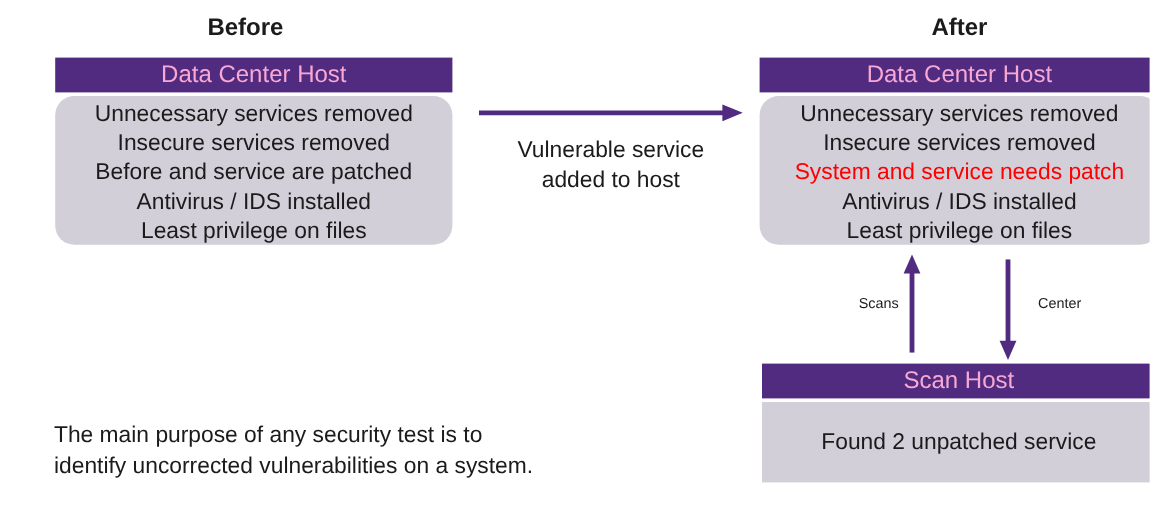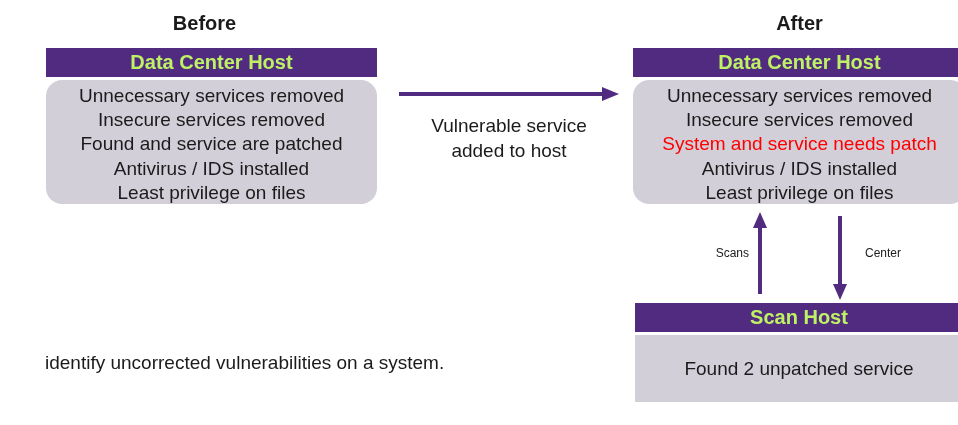--- a/index.html
+++ b/index.html
@@ -28,23 +28,23 @@
   .before-title { left: 12px;  width: 331px; }
   .after-title  { left: 606px; width: 333px; }
 
   .host-box { position: absolute; }
   .before-box { left: 19px;  top: 48px; width: 331px; }
   .after-box  { left: 606px; top: 48px; width: 333px; }
   .scan-box   { left: 608px; top: 303px; width: 328px; }
 
   .box-header {
     background: var(--purple, #502B80);
-    color: #bef264;
+    color: #f9a8d4;
     font-size: 20px;
-    font-weight: bold;
+    font-weight: normal;
     height: 29px;
     line-height: 29px;
     text-align: center;
   }
   .box-body {
     background: var(--panel-gray, #D2CFD9);
     margin-top: 3px;
     text-align: center;
     font-size: 19px;
   }
@@ -102,21 +102,21 @@
 <div class="canvas">
 
   <div class="col-title before-title">Before</div>
   <div class="col-title after-title">After</div>
 
   <div class="host-box before-box">
     <div class="box-header">Data Center Host</div>
     <div class="box-body host-lines">
       <div class="host-line">Unnecessary services removed</div>
       <div class="host-line">Insecure services removed</div>
-      <div class="host-line">Found and service are patched</div>
+      <div class="host-line">Before and service are patched</div>
       <div class="host-line">Antivirus / IDS installed</div>
       <div class="host-line">Least privilege on files</div>
     </div>
   </div>
 
   <svg class="arrow-svg h-arrow" width="220" height="16">
     <line x1="0" y1="8" x2="205" y2="8" style="stroke: var(--purple, #502B80); stroke-width: 4;"></line>
     <polygon points="203,1 220,8 203,15" style="fill: var(--purple, #502B80);"></polygon>
   </svg>
   <div class="transition-label">
@@ -147,16 +147,17 @@
   <div class="flow-label results-label">Center</div>
 
   <div class="host-box scan-box">
     <div class="box-header">Scan Host</div>
     <div class="box-body scan-body">
       <div>Found 2 unpatched service</div>
     </div>
   </div>
 
   <div class="footnote">
+    <div>The main purpose of any security test is to</div>
     <div>identify uncorrected vulnerabilities on a system.</div>
   </div>
 
 </div>
 
 </body></html>

